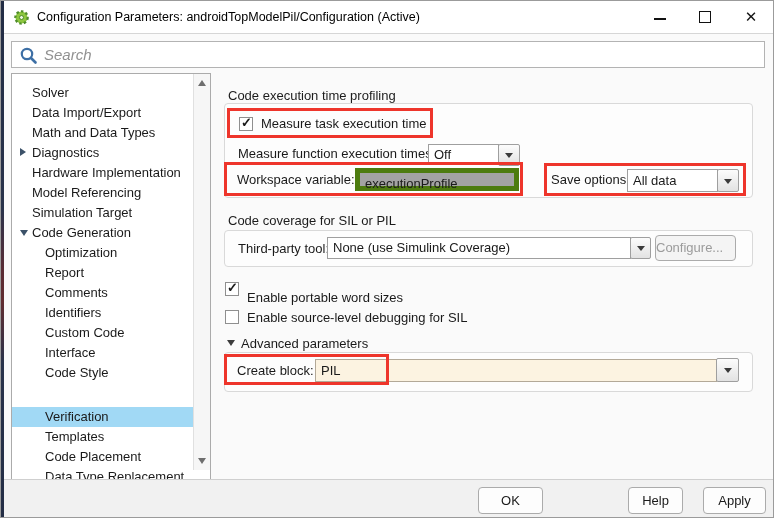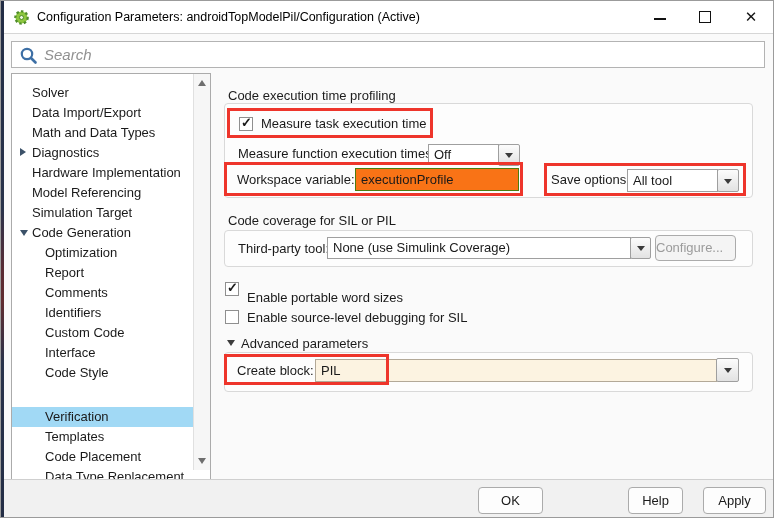--- a/index.html
+++ b/index.html
@@ -51,21 +51,21 @@
   .groupbox { position:absolute; background:#fdfdfd; border:1px solid #d9d9d9; border-radius:4px; }
 
   .cb { position:absolute; width:14px; height:14px; background:#fff; border:1px solid #8f8f8f; }
   .cb .tick { position:absolute; left:1px; top:-3px; font-size:13px; font-weight:bold; color:#1a1a1a; }
   .lbl { position:absolute; white-space:nowrap; }
 
   .combo-text { position:absolute; background:#fff; border:1px solid #9f9f9f; padding:0 5px; line-height:20px; white-space:nowrap; overflow:hidden; }
   .combo-btn { position:absolute; background:linear-gradient(#fcfcfc,#e2e2e2); border:1px solid #9f9f9f; border-radius:2px; }
   .combo-btn .tri { position:absolute; left:50%; top:50%; margin-left:-4px; margin-top:-2px; width:0; height:0;
                     border-left:4px solid transparent; border-right:4px solid transparent; border-top:5px solid #3a3a3a; }
-  .textfield { position:absolute; background:#f97316; border:1px solid #4d7c0f; padding:0 5px; line-height:21px; white-space:nowrap; }
+  .textfield { position:absolute; background:#a3a3a3; border:5px solid #4d7c0f; padding:0 5px; line-height:21px; white-space:nowrap; }
   .cream { background:var(--cream) !important; border:1px solid #b3a998 !important; }
 
   .pushbtn { position:absolute; background:#fdfdfd; border:1px solid #ababab; border-radius:4px; text-align:left; color:#1a1a1a; }
   .pushbtn.disabled { color:#9b9b9b; background:#f4f4f4; }
 
   .redbox { position:absolute; border:3px solid var(--red); pointer-events:none; z-index:20; }
 
   .adv-tri { position:absolute; width:0; height:0; border-top:6px solid #3c3c3c; border-left:4.5px solid transparent; border-right:4.5px solid transparent; }
 
   
@@ -182,21 +182,21 @@
   <span class="lbl" id="lbl-measure-fn">Measure function execution times:</span>
   <span class="combo-text" id="combo-off">Off</span>
   <span class="combo-btn" id="combo-off-btn">
       <span class="tri"></span>
     </span>
 
   <span class="lbl" id="lbl-workspace">Workspace variable:</span>
   <span class="textfield" id="field-workspace">executionProfile</span>
 
   <span class="lbl" id="lbl-saveopt">Save options:</span>
-  <span class="combo-text" id="combo-alldata">All tool</span>
+  <span class="combo-text" id="combo-alldata">All data</span>
   <span class="combo-btn" id="combo-alldata-btn">
       <span class="tri"></span>
     </span>
 
   <div class="section-title" id="sec2-title">Code coverage for SIL or PIL</div>
   <div class="groupbox" id="group2"></div>
   <span class="lbl" id="lbl-thirdparty">Third-party tool:</span>
   <span class="combo-text" id="combo-tool">None (use Simulink Coverage)</span>
   <span class="combo-btn" id="combo-tool-btn">
       <span class="tri"></span>

